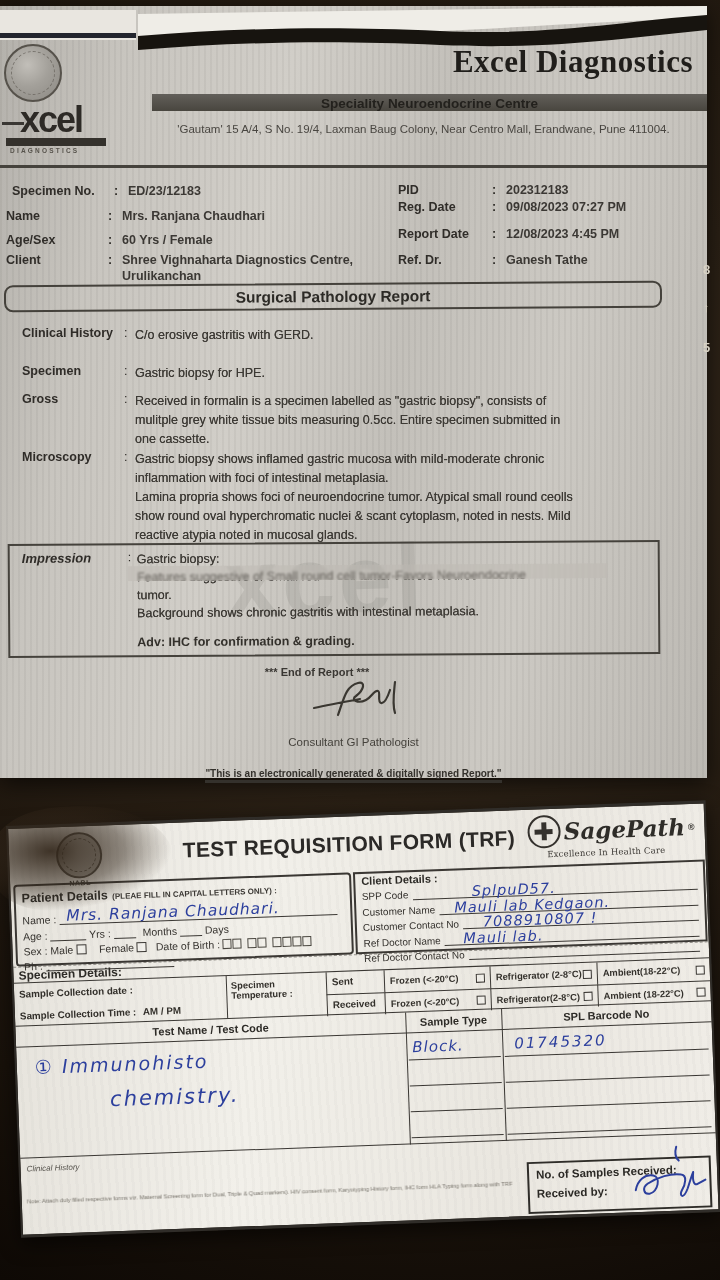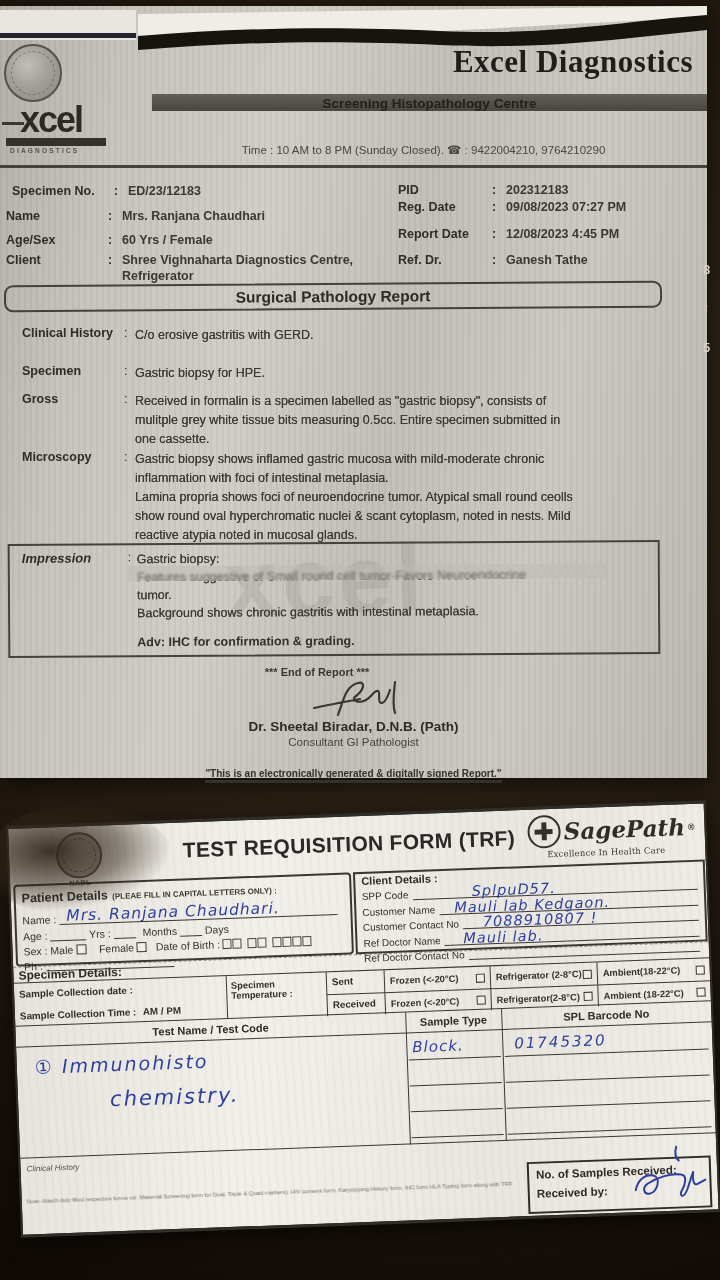--- a/index.html
+++ b/index.html
@@ -186,23 +186,23 @@
   </div>
   <div class="xcel-block">
     <div class="xcel-dash"></div>
     <div class="xcel-text">xcel</div>
     <div class="xcel-bar"></div>
     <div class="xcel-sub">DIAGNOSTICS</div>
   </div>
 
   <div class="brand-title">Excel Diagnostics</div>
   <div class="subtitle-bar">
-    <span>Screening Histopathology Centre</span>
-  </div>
-  <div class="addr2">Time : 10 AM to 8 PM (Sunday Closed). ☎ : 9422004210, 9764210290</div>
+    <span>Speciality Neuroendocrine Centre</span>
+  </div>
+  <div class="addr1">'Gautam' 15 A/4, S No. 19/4, Laxman Baug Colony, Near Centro Mall, Erandwane, Pune 411004.</div>
   <div class="hsep"></div>
 
   <div class="irow" style="top:178px; left:12px;">
     <span class="lbl">Specimen No.</span>
     <span class="cln" style="left:102px;">:</span>
     <span class="val" style="left:116px;">ED/23/12183</span>
   </div>
   <div class="irow" style="top:203px; left:6px;">
     <span class="lbl">Name</span>
     <span class="cln" style="left:102px;">:</span>
@@ -212,21 +212,21 @@
     <span class="lbl">Age/Sex</span>
     <span class="cln" style="left:102px;">:</span>
     <span class="val" style="left:116px;">60 Yrs / Female</span>
   </div>
   <div class="irow" style="top:247px; left:6px;">
     <span class="lbl">Client</span>
     <span class="cln" style="left:102px;">:</span>
     <span class="val" style="left:116px;">Shree Vighnaharta Diagnostics Centre,</span>
   </div>
   <div class="irow" style="top:263px; left:6px;">
-    <span class="val" style="left:116px;">Refrigerator</span>
+    <span class="val" style="left:116px;">Urulikanchan</span>
   </div>
 
   <div class="irow" style="top:177px; left:398px;">
     <span class="lbl">PID</span>
     <span class="cln" style="left:94px;">:</span>
     <span class="val" style="left:108px;">202312183</span>
   </div>
   <div class="irow" style="top:194px; left:398px;">
     <span class="lbl">Reg. Date</span>
     <span class="cln" style="left:94px;">:</span>
@@ -284,21 +284,20 @@
     <div class="imp-smudge"></div>
     <div class="imp-advice">Adv: IHC for confirmation &amp; grading.</div>
   </div>
 
   <div class="end-marker">*** End of Report ***</div>
 
   <svg class="sig1" width="130" height="42" viewBox="0 0 130 42">
     <path d="M14,30 C28,27 44,24 60,21 M38,37 C44,20 46,8 58,5 C66,3 64,12 56,18 C50,22 58,26 66,22 C72,19 74,12 78,13 C81,14 77,24 81,25 C85,26 88,18 90,12 M95,4 C94,14 92,26 95,35" stroke="#3a3731" stroke-width="2.2" fill="none" stroke-linecap="round"></path>
   </svg>
 
-  <div class="doc-name">Dr. Sheetal Biradar, D.N.B. (Path)</div>
   <div class="doc-desig">Consultant GI Pathologist</div>
   <div class="doc-note">
     <span>"This is an electronically generated &amp; digitally signed Report."</span>
   </div>
 </div>
 
 <div id="trf">
 
   <div class="smudge"></div>
 

